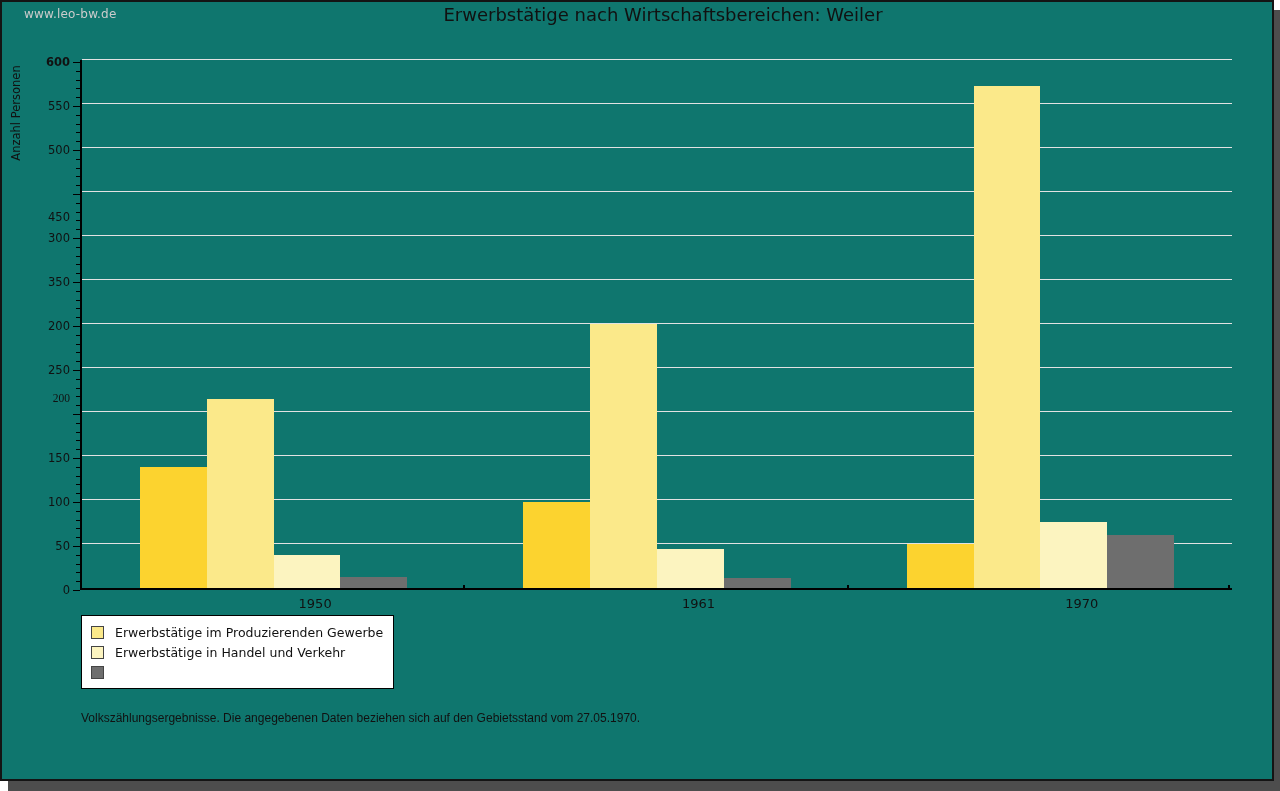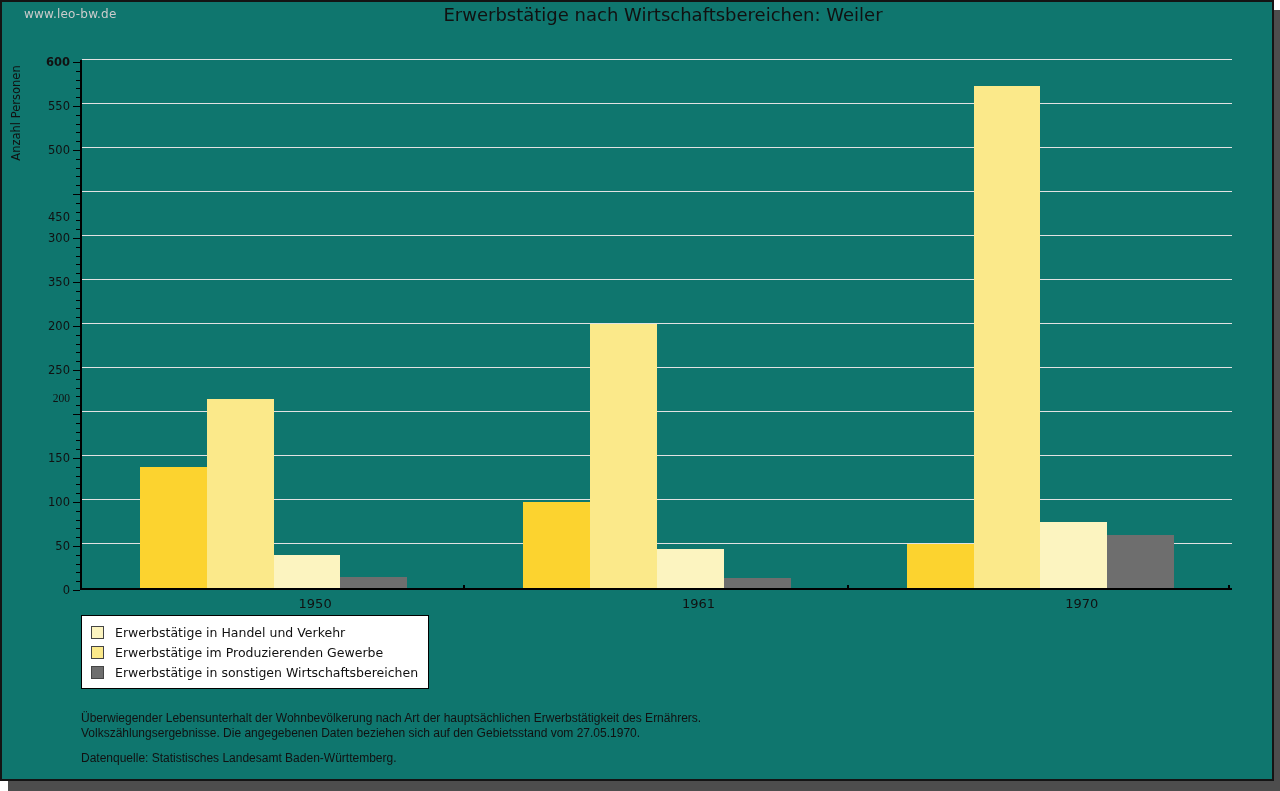--- a/index.html
+++ b/index.html
@@ -179,33 +179,30 @@
       <div class="xtick" style="left: 461.333px; top: 583px;"></div>
       <div class="xtick" style="left: 844.667px; top: 583px;"></div>
       <div class="xtick" style="left: 1226px; top: 583px;"></div>
       <div class="xticklabel" style="left: 209.667px; top: 594px;">1950</div>
       <div class="xticklabel" style="left: 593px; top: 594px;">1961</div>
       <div class="xticklabel" style="left: 976.333px; top: 594px;">1970</div>
     </div>
 
   <div class="legend" id="legend">
       <div class="legend-item">
+        <span class="legend-swatch" style="background: rgb(251, 233, 138);"></span>
+        <span class="legend-label">Erwerbstätige im Produzierenden Gewerbe</span>
+      </div>
+      <div class="legend-item">
         <span class="legend-swatch" style="background: rgb(252, 244, 192);"></span>
         <span class="legend-label">Erwerbstätige in Handel und Verkehr</span>
       </div>
       <div class="legend-item">
-        <span class="legend-swatch" style="background: rgb(251, 233, 138);"></span>
-        <span class="legend-label">Erwerbstätige im Produzierenden Gewerbe</span>
-      </div>
-      <div class="legend-item">
         <span class="legend-swatch" style="background: rgb(110, 110, 110);"></span>
-        <span class="legend-label">Erwerbstätige in sonstigen Wirtschaftsbereichen</span>
       </div>
     </div>
 
   <div class="notes">
-    <div>Überwiegender Lebensunterhalt der Wohnbevölkerung nach Art der hauptsächlichen Erwerbstätigkeit des Ernährers.</div>
     <div>Volkszählungsergebnisse. Die angegebenen Daten beziehen sich auf den Gebietsstand vom 27.05.1970.</div>
   </div>
 
-  <div class="source">Datenquelle: Statistisches Landesamt Baden-Württemberg.</div>
 
 </div>
 
 </body></html>

